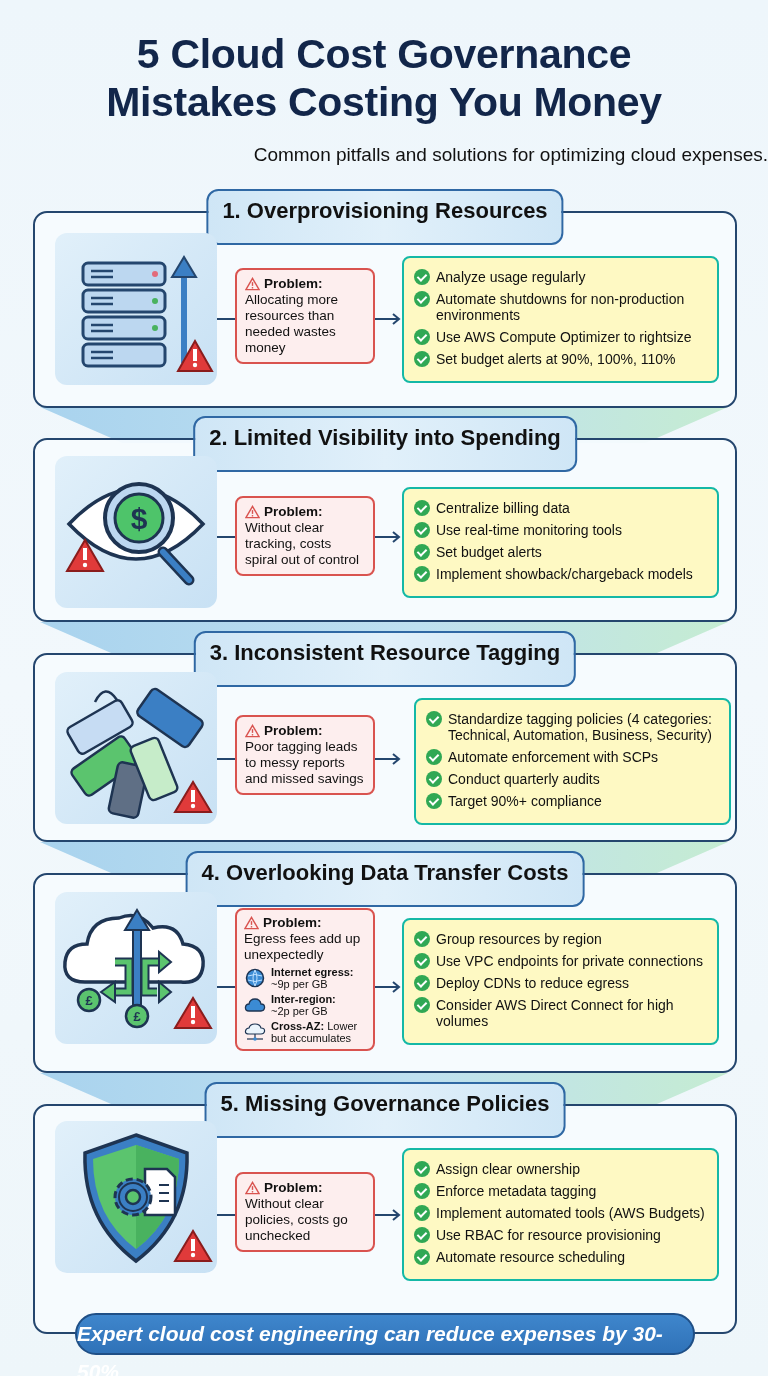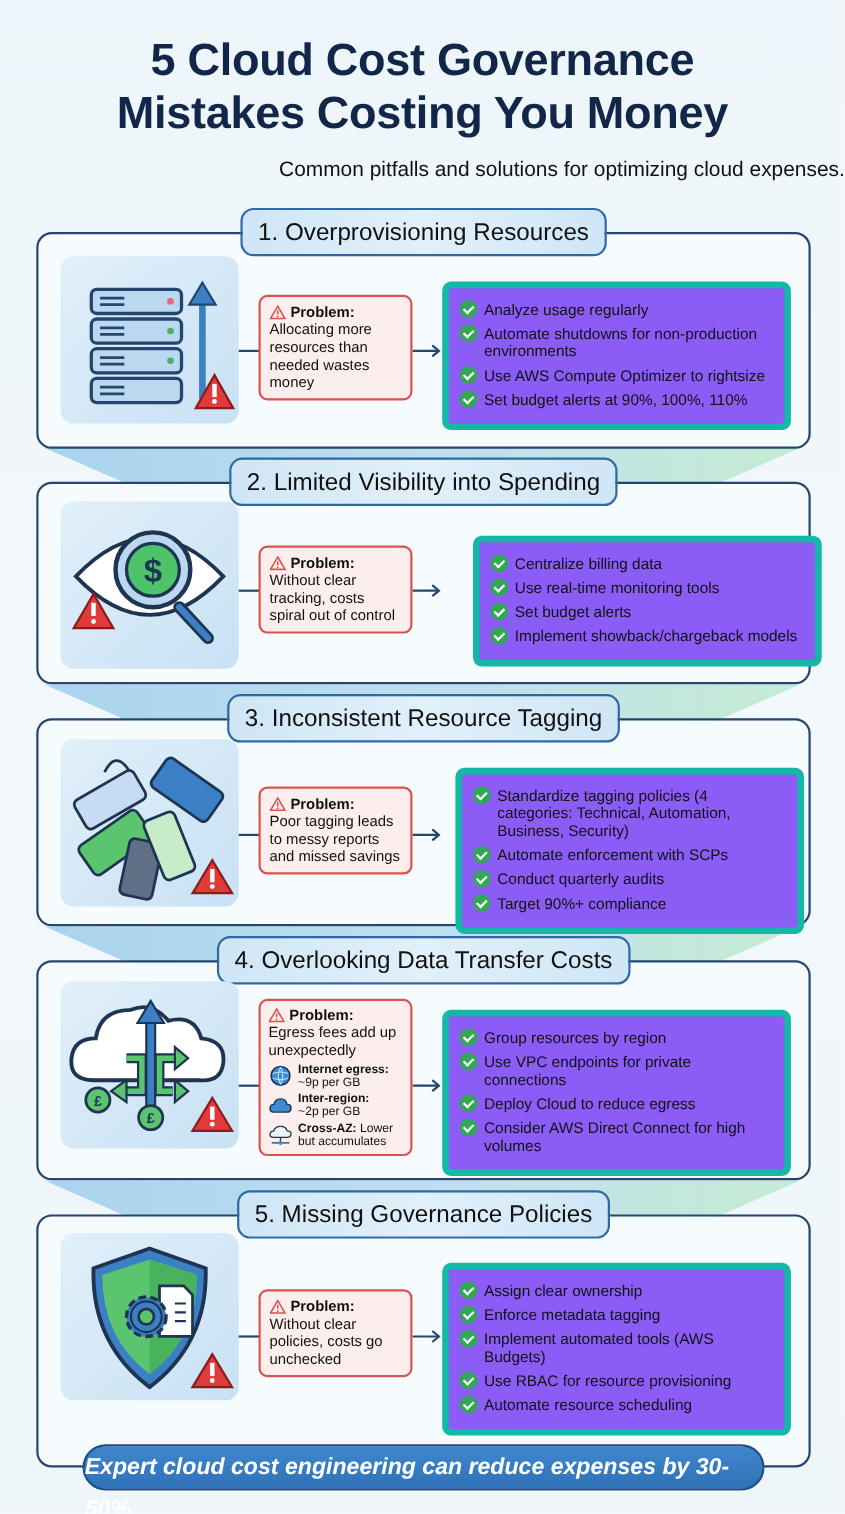--- a/index.html
+++ b/index.html
@@ -26,24 +26,24 @@
     clip-path: polygon(0 0, 100% 0, 88% 100%, 12% 100%);
     background: linear-gradient(90deg, #a9d3ee 0%, #bfe0f0 55%, #c5ecd2 100%);
   }
   .section {
     position: absolute; left: 33px; width: 704px;
     border: 2px solid #24466e; border-radius: 14px;
     background: rgba(246, 251, 254, 0.95);
   }
   .sec-title {
     position: absolute; left: 50%; transform: translateX(-50%);
-    top: -24px; height: 44px; padding: 0 14px;
+    top: -24px; height: 56px; padding: 0 14px;
     border: 2px solid #2f68a4; border-radius: 12px;
     background: linear-gradient(90deg, #cfe6f6, #e1f0fa 50%, #cfe6f6);
-    font-weight: 400; font-size: 22px; line-height: 40px; color: #111;
+    font-weight: 700; font-size: 22px; line-height: 40px; color: #111;
     white-space: nowrap;
   }
   .illus {
     position: absolute; left: 20px; width: 162px; height: 152px;
     border-radius: 12px;
     background: linear-gradient(135deg, #e1f0fa, #c8e1f4);
   }
   .illus svg { width: 100%; height: 100%; }
   .connector-line {
     position: absolute; left: 182px; width: 20px; height: 2px; background: #24466e;
@@ -54,22 +54,22 @@
     background: #fdeeee; padding: 6px 8px;
     font-size: 13.5px; line-height: 16px; color: #111;
   }
   .problem .ph { font-weight: 700; display: flex; align-items: center; gap: 4px; }
   .problem .warn { width: 15px; height: 14px; }
   .arrow {
     position: absolute; left: 340px; width: 28px; height: 14px;
   }
   .solutions {
     position: absolute; left: 367px; width: 317px;
-    border: 6px solid #14b8a6; border-radius: 8px;
-    background: #8b5cf6; padding: 8px 10px;
+    border: 2px solid #14b8a6; border-radius: 8px;
+    background: #fef9c3; padding: 8px 10px;
   }
   .sol-item {
     display: flex; align-items: flex-start; gap: 6px;
     font-size: 14px; line-height: 16px; color: #111; margin: 3px 0 6px;
   }
   .check {
     flex: 0 0 16px; width: 16px; height: 16px; border-radius: 50%;
     background: #30a854; position: relative; margin-top: 0;
   }
   .check::after {
@@ -190,21 +190,21 @@
           <circle cx="8" cy="11" r="0.9" fill="#d9534f"></circle>
         </svg>
       <span>Problem:</span>
     </div>
     <div>Without clear tracking, costs spiral out of control</div>
   </div>
   <svg class="arrow" style="top:90px;" viewBox="0 0 28 14">
       <line x1="0" y1="7" x2="24" y2="7" stroke="#24466e" stroke-width="2"></line>
       <polyline points="18,2 24,7 18,12" fill="none" stroke="#24466e" stroke-width="2"></polyline>
     </svg>
-  <div class="solutions" style="top:47px;margin-left:28px;">
+  <div class="solutions" style="top:47px;">
     <div class="sol-item">
         <span class="check"></span>
         <span>Centralize billing data</span>
       </div>
     <div class="sol-item">
         <span class="check"></span>
         <span>Use real-time monitoring tools</span>
       </div>
     <div class="sol-item">
         <span class="check"></span>
@@ -335,21 +335,21 @@
     <div class="sol-item">
         <span class="check"></span>
         <span>Group resources by region</span>
       </div>
     <div class="sol-item">
         <span class="check"></span>
         <span>Use VPC endpoints for private connections</span>
       </div>
     <div class="sol-item">
         <span class="check"></span>
-        <span>Deploy Cloud to reduce egress</span>
+        <span>Deploy CDNs to reduce egress</span>
       </div>
     <div class="sol-item">
         <span class="check"></span>
         <span>Consider AWS Direct Connect for high volumes</span>
       </div>
   </div>
 </div>
 
 <div class="section" style="top:1104px;height:230px;">
   <div class="sec-title">5. Missing Governance Policies</div>

